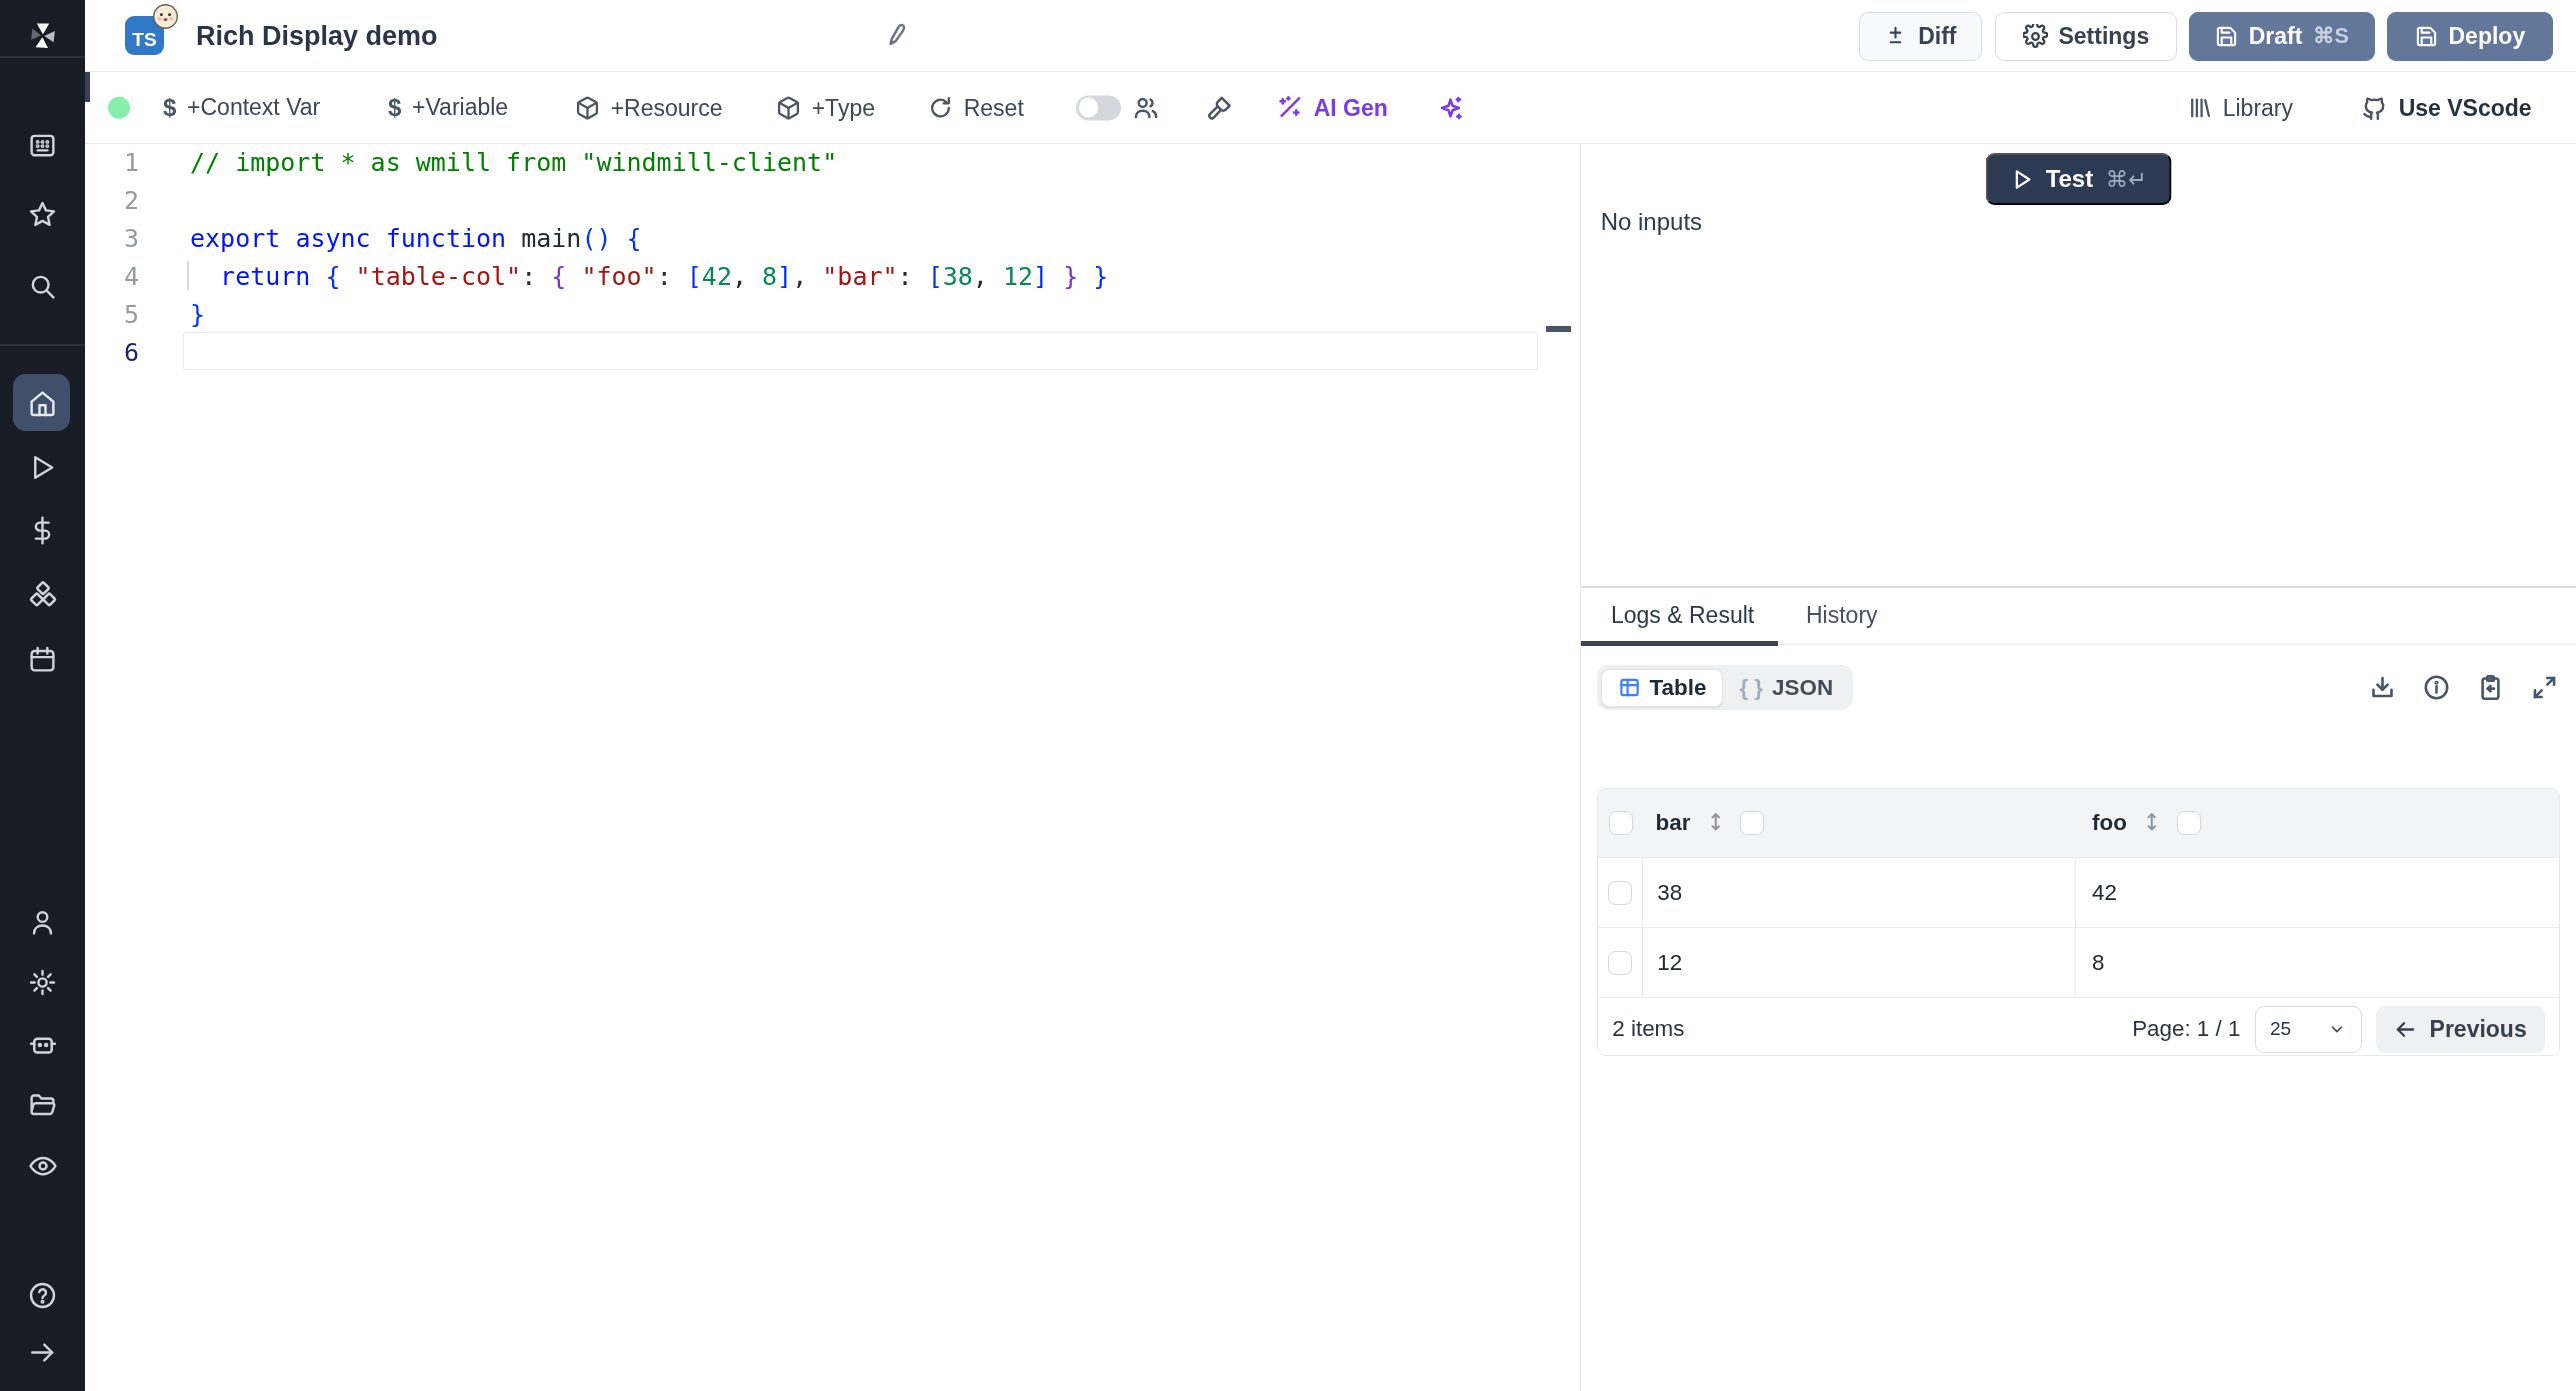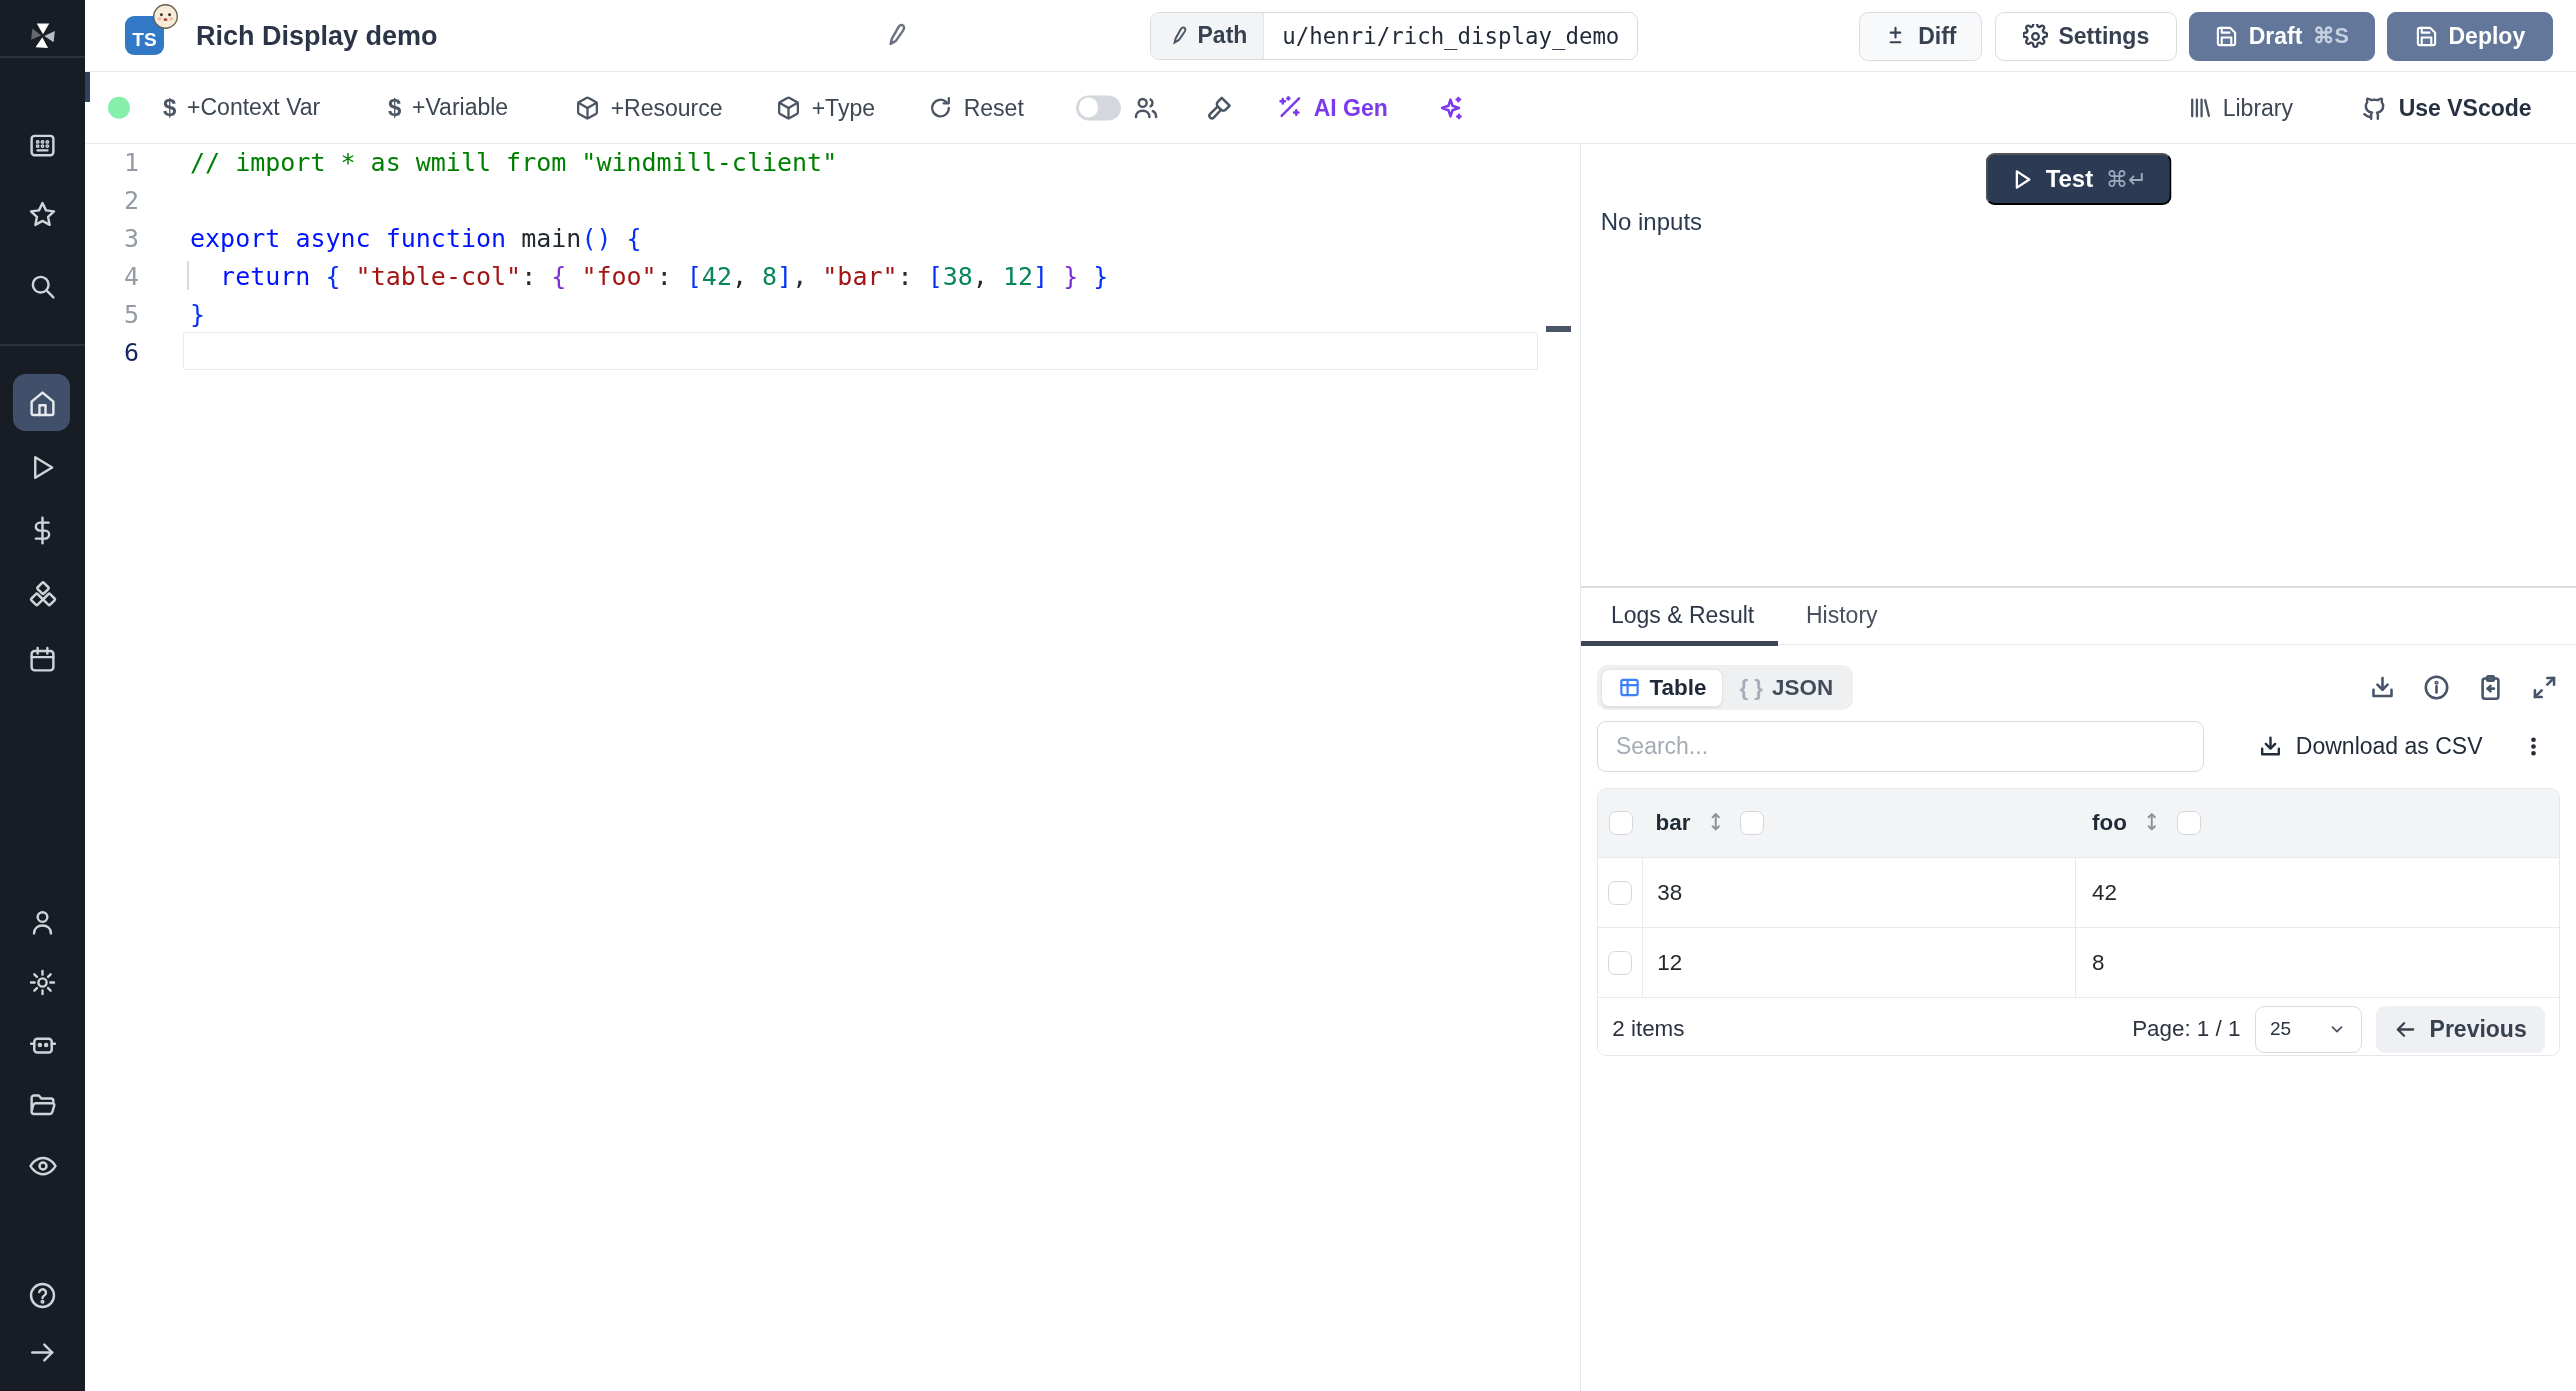--- a/index.html
+++ b/index.html
@@ -269,29 +269,20 @@
         </svg>
     </div>
     <h1 class="page-title">Rich Display demo</h1>
 
     <div class="hicon" style="left:796px">
       <svg width="27" height="27" viewBox="0 0 24 24">
           <path d="M15.5 4.5c1.8-3 4.6-1.8 5 0 .3 1.2-.3 2.2-1.2 3.6L13 17l-4.5 2.5L9.6 15Z"></path>
         </svg>
     </div>
 
-    <div class="path-ctl">
-      <div class="pseg">
-        <svg width="21.5" height="21.5" viewBox="0 0 24 24" style="stroke:#4b5563;fill:none;stroke-width:2.2;stroke-linecap:round">
-            <path d="M15.5 4.5c1.8-3 4.6-1.8 5 0 .3 1.2-.3 2.2-1.2 3.6L13 17l-4.5 2.5L9.6 15Z"></path>
-          </svg>
-        <span>Path</span>
-      </div>
-      <div class="pval">u/henri/rich_display_demo</div>
-    </div>
 
     <button class="hbtn gray" style="left:1774px;width:123px">
       <svg width="23" height="23" viewBox="0 0 24 24">
           <line x1="12" y1="3" x2="12" y2="13"></line>
           <line x1="7" y1="8" x2="17" y2="8"></line>
           <line x1="7" y1="18" x2="17" y2="18"></line>
         </svg>
       <span>Diff</span>
     </button>
     <button class="hbtn" style="left:1910px;width:182px">
@@ -482,38 +473,20 @@
             </svg>
           <svg width="27" height="27" viewBox="0 0 24 24">
               <polyline points="14.5 3.5 20.5 3.5 20.5 9.5"></polyline>
               <polyline points="9.5 20.5 3.5 20.5 3.5 14.5"></polyline>
               <line x1="20.5" y1="3.5" x2="14.5" y2="9.5"></line>
               <line x1="3.5" y1="20.5" x2="9.5" y2="14.5"></line>
             </svg>
         </div>
       </div>
 
-      <div class="search-row">
-        <input class="search-input" placeholder="Search..." style="">
-        <div class="csv">
-          <svg width="25" height="25" viewBox="0 0 24 24">
-              <path d="M12 3.5v10"></path>
-              <polyline points="7.5 9.5 12 14 16.5 9.5"></polyline>
-              <path d="M4 14v5.5h16V14"></path>
-            </svg>
-          <span>Download as CSV</span>
-        </div>
-        <div class="kebab">
-          <svg width="25" height="25" viewBox="0 0 24 24">
-              <circle cx="12" cy="5.5" r="1.1"></circle>
-              <circle cx="12" cy="12" r="1.1"></circle>
-              <circle cx="12" cy="18.5" r="1.1"></circle>
-            </svg>
-        </div>
-      </div>
 
       <div class="rtable">
         <div class="thead">
           <span class="th-check">
               <span class="cb"></span>
             </span>
           <span class="th-col1">
             <span class="th-label">bar</span>
             <span class="sort"><svg width="21.5" height="21.5" viewBox="0 0 24 24">
                   <polyline points="8.5 7 12 3.5 15.5 7"></polyline>

